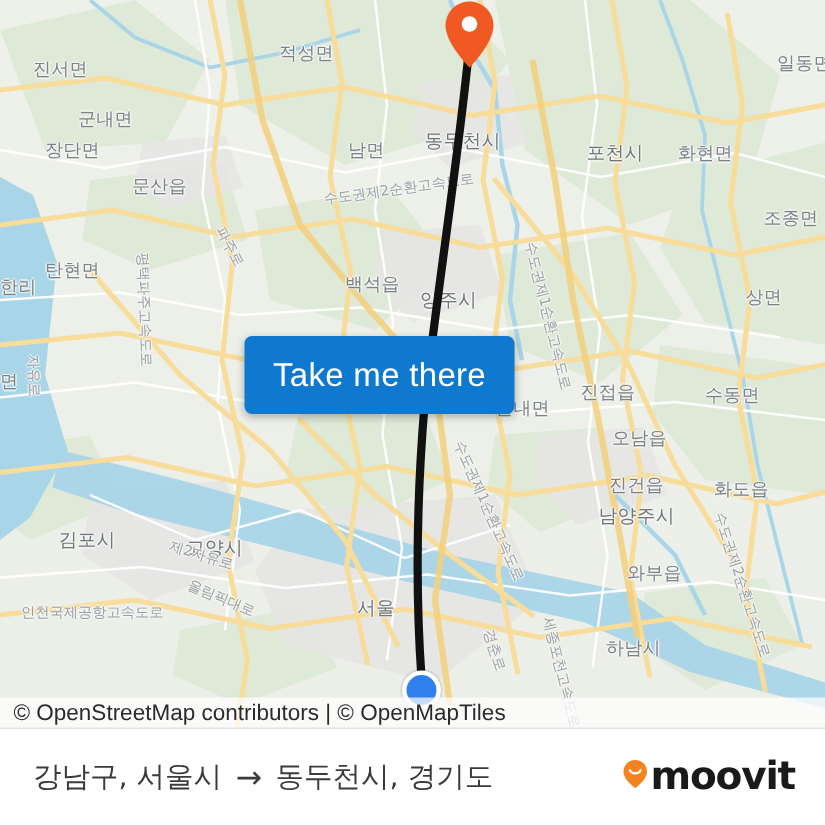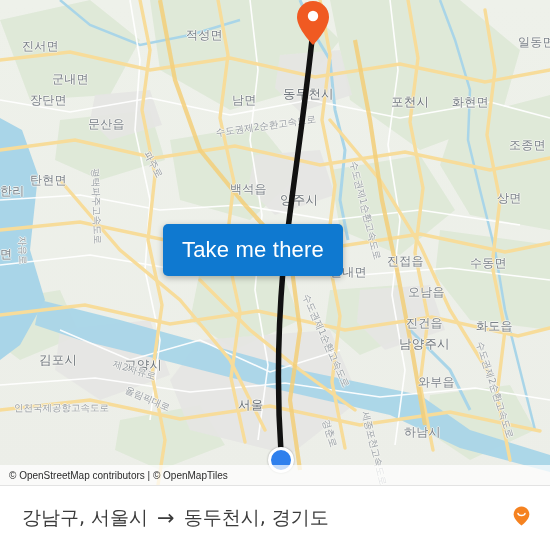--- a/index.html
+++ b/index.html
@@ -65,21 +65,21 @@
     cursor:pointer;
     box-shadow:0 2px 6px rgba(0,0,0,.28);
     display:flex;align-items:center;justify-content:center;
   }
 
   
   .attrib{
     position:absolute;left:0;bottom:0;
     height:20px;width:100%;
     display:flex;align-items:center;
-    font-size:10px;color:#2b2b2b;
+    font-size:15px;color:#2b2b2b;
     background:rgba(255,255,255,.72);
     padding-left:9px;box-sizing:border-box;
     font-family:"Liberation Sans","DejaVu Sans",sans-serif;
   }
 
   
   .footer{
     position:absolute;left:0;top:485px;width:550px;height:65px;
     background:#ffffff;
     border-top:1px solid #e3e3e3;
@@ -255,16 +255,17 @@
       <span class="arrow">→</span>
       <span>동두천시, 경기도</span>
     </div>
     <div class="brand">
       <span>
         <svg viewBox="0 0 22 26" width="17" height="20">
           <path d="M11,0.8 C5.3,0.8 0.8,5.3 0.8,11 C0.8,18 11,25.2 11,25.2 C11,25.2 21.2,18 21.2,11 C21.2,5.3 16.7,0.8 11,0.8 Z" fill="#f58220"></path>
           <path d="M6.4,9.6 C7.2,13.4 14.8,13.4 15.6,9.6" stroke="#ffffff" stroke-width="1.9" fill="none" stroke-linecap="round"></path>
         </svg>
       </span>
+      <span class="brand-word">moovit</span>
     </div>
   </div>
 
 </div>
 
 </body></html>

